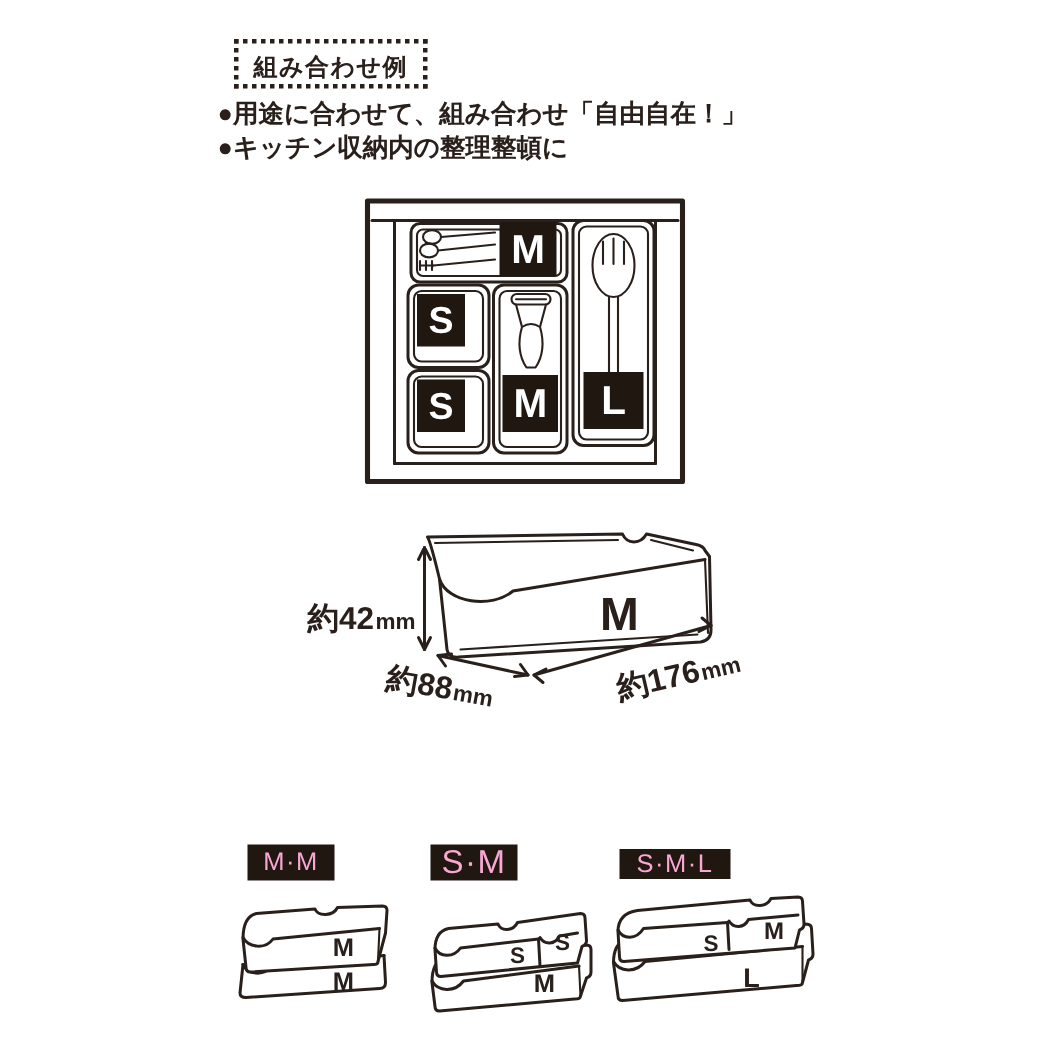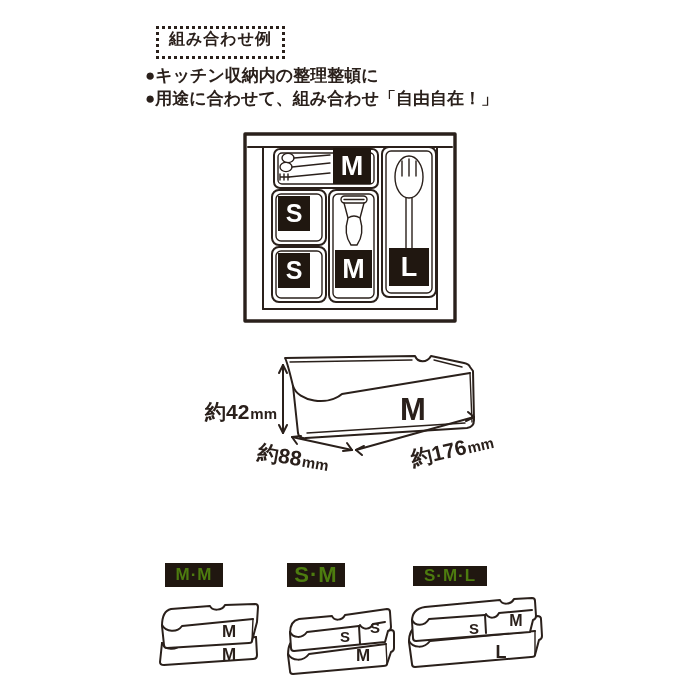--- a/index.html
+++ b/index.html
@@ -4,28 +4,28 @@
 <style>
   html,body{margin:0;padding:0;background:#fff;}
   #canvas{
     position:relative;width:700px;height:700px;background:#ffffff;overflow:hidden;
     font-family:"Liberation Sans","DejaVu Sans",sans-serif;color:#2a201b;
   }
   .abs{position:absolute;}
   
   .label-box{
     left:156px;top:26px;width:123px;height:27px;
-    border:3px dotted #2a201b;display:flex;align-items:flex-start;justify-content:center;
+    border:3px dotted #2a201b;display:flex;align-items:flex-end;justify-content:center;
     font-size:16px;font-weight:700;letter-spacing:1px;
   }
   .bullets{left:145px;top:64px;font-size:17px;font-weight:700;line-height:23px;white-space:nowrap;}
   
   .note{left:204px;top:527px;font-size:18px;font-weight:700;white-space:nowrap;}
   .badge{
-    background:#201710;color:#4d7c0f;font-weight:700;
+    background:#201710;color:#f9a8d4;font-weight:400;
     display:flex;align-items:center;justify-content:center;letter-spacing:1px;
   }
   .badge1{left:165px;top:563px;width:58px;height:24px;font-size:17px;}
   .badge2{left:287px;top:563px;width:58px;height:24px;font-size:22px;}
   .badge3{left:413px;top:566px;width:74px;height:20px;font-size:17px;}
   
   svg{overflow:visible;}
   .ln{fill:none;stroke:#2a201b;stroke-linejoin:round;stroke-linecap:round;}
   .w2{stroke-width:2;}
   .w15{stroke-width:1.4;}
@@ -39,22 +39,22 @@
 </head>
 <body>
 
 <div id="canvas">
 
   <div class="abs label-box">
     <span>組み合わせ例</span>
   </div>
 
   <div class="abs bullets">
+    <div>●用途に合わせて、組み合わせ「自由自在！」</div>
     <div>●キッチン収納内の整理整頓に</div>
-    <div>●用途に合わせて、組み合わせ「自由自在！」</div>
   </div>
 
   <svg class="abs" style="left:243px;top:132px;" width="214" height="191" viewBox="0 0 214 191">
 
     <rect class="ln w35" x="2" y="2" width="210" height="187" fill="#fff"></rect>
     <line class="ln w2" x1="5" y1="15" x2="209" y2="15"></line>
     <line class="ln w2" x1="20" y1="15" x2="20" y2="177"></line>
     <line class="ln w2" x1="194" y1="15" x2="194" y2="177"></line>
     <line class="ln w2" x1="20" y1="177" x2="194" y2="177"></line>
 

